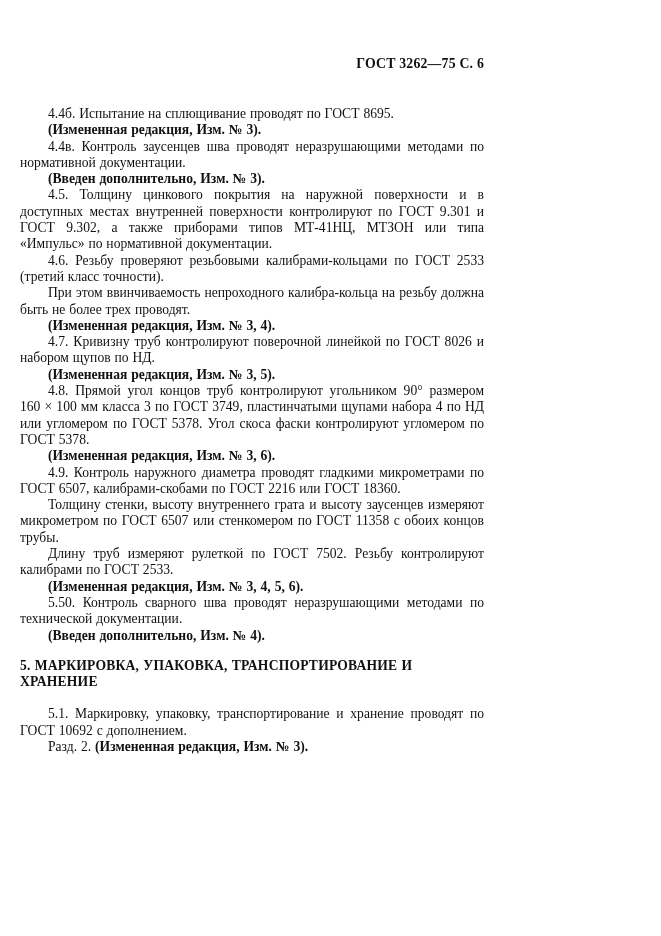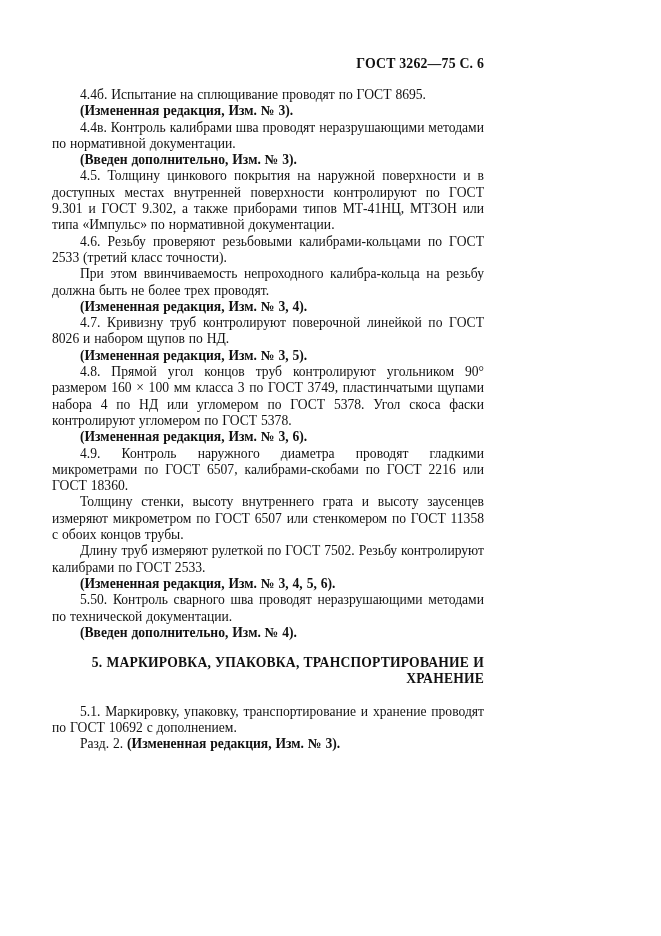--- a/index.html
+++ b/index.html
@@ -12,66 +12,66 @@
     height: 936px;
     overflow: hidden;
     font-family: "Liberation Serif", "DejaVu Serif", serif;
     color: #111111;
     -webkit-font-smoothing: antialiased;
   }
   .page {
     box-sizing: border-box;
     width: 555px;
     height: 936px;
-    padding: 56px 71px 0 52px;
+    padding: 56px 71px 0 20px;
     background: #ffffff;
   }
   .page-header {
     text-align: right;
     font-weight: bold;
     font-size: 13.8px;
     line-height: 16px;
     letter-spacing: 0.2px;
     white-space: nowrap;
   }
   .document-body {
-    margin-top: 15px;
+    margin-top: 34px;
     font-size: 13.6px;
     line-height: 16.3px;
   }
   .para {
     margin: 0;
     text-align: justify;
     text-indent: 28px;
     word-spacing: 0.5px;
   }
   .para.amendment {
     font-weight: bold;
     text-align: left;
   }
   .para.heading {
     font-weight: bold;
-    text-align: right;
+    text-align: left;
     text-indent: 0;
     margin: 14px 0 16px 0;
     letter-spacing: 0.2px;
   }
   .bold {
     font-weight: bold;
   }
 </style>
 </head>
 <body>
 
 <div class="page">
   <div class="page-header">ГОСТ 3262—75 С. 6</div>
   <div class="document-body">
       <p class="para body">4.4б. Испытание на сплющивание проводят по ГОСТ 8695.</p>
       <p class="para amendment">(Измененная редакция, Изм. № 3).</p>
-      <p class="para body">4.4в. Контроль калибрами шва проводят неразрушающими методами по нормативной документации.</p>
+      <p class="para body">4.4в. Контроль заусенцев шва проводят неразрушающими методами по нормативной документации.</p>
       <p class="para amendment">(Введен дополнительно, Изм. № 3).</p>
       <p class="para body">4.5. Толщину цинкового покрытия на наружной поверхности и в доступных местах внутренней поверхности контролируют по ГОСТ 9.301 и ГОСТ 9.302, а также приборами типов МТ-41НЦ, МТЗОН или типа «Импульс» по нормативной документации.</p>
       <p class="para body">4.6. Резьбу проверяют резьбовыми калибрами-кольцами по ГОСТ 2533 (третий класс точности).</p>
       <p class="para body">При этом ввинчиваемость непроходного калибра-кольца на резьбу должна быть не более трех проводят.</p>
       <p class="para amendment">(Измененная редакция, Изм. № 3, 4).</p>
       <p class="para body">4.7. Кривизну труб контролируют поверочной линейкой по ГОСТ 8026 и набором щупов по НД.</p>
       <p class="para amendment">(Измененная редакция, Изм. № 3, 5).</p>
       <p class="para body">4.8. Прямой угол концов труб контролируют угольником 90° размером 160 × 100 мм класса 3 по ГОСТ 3749, пластинчатыми щупами набора 4 по НД или угломером по ГОСТ 5378. Угол скоса фаски контролируют угломером по ГОСТ 5378.</p>
       <p class="para amendment">(Измененная редакция, Изм. № 3, 6).</p>
       <p class="para body">4.9. Контроль наружного диаметра проводят гладкими микрометрами по ГОСТ 6507, калибрами-скобами по ГОСТ 2216 или ГОСТ 18360.</p>

